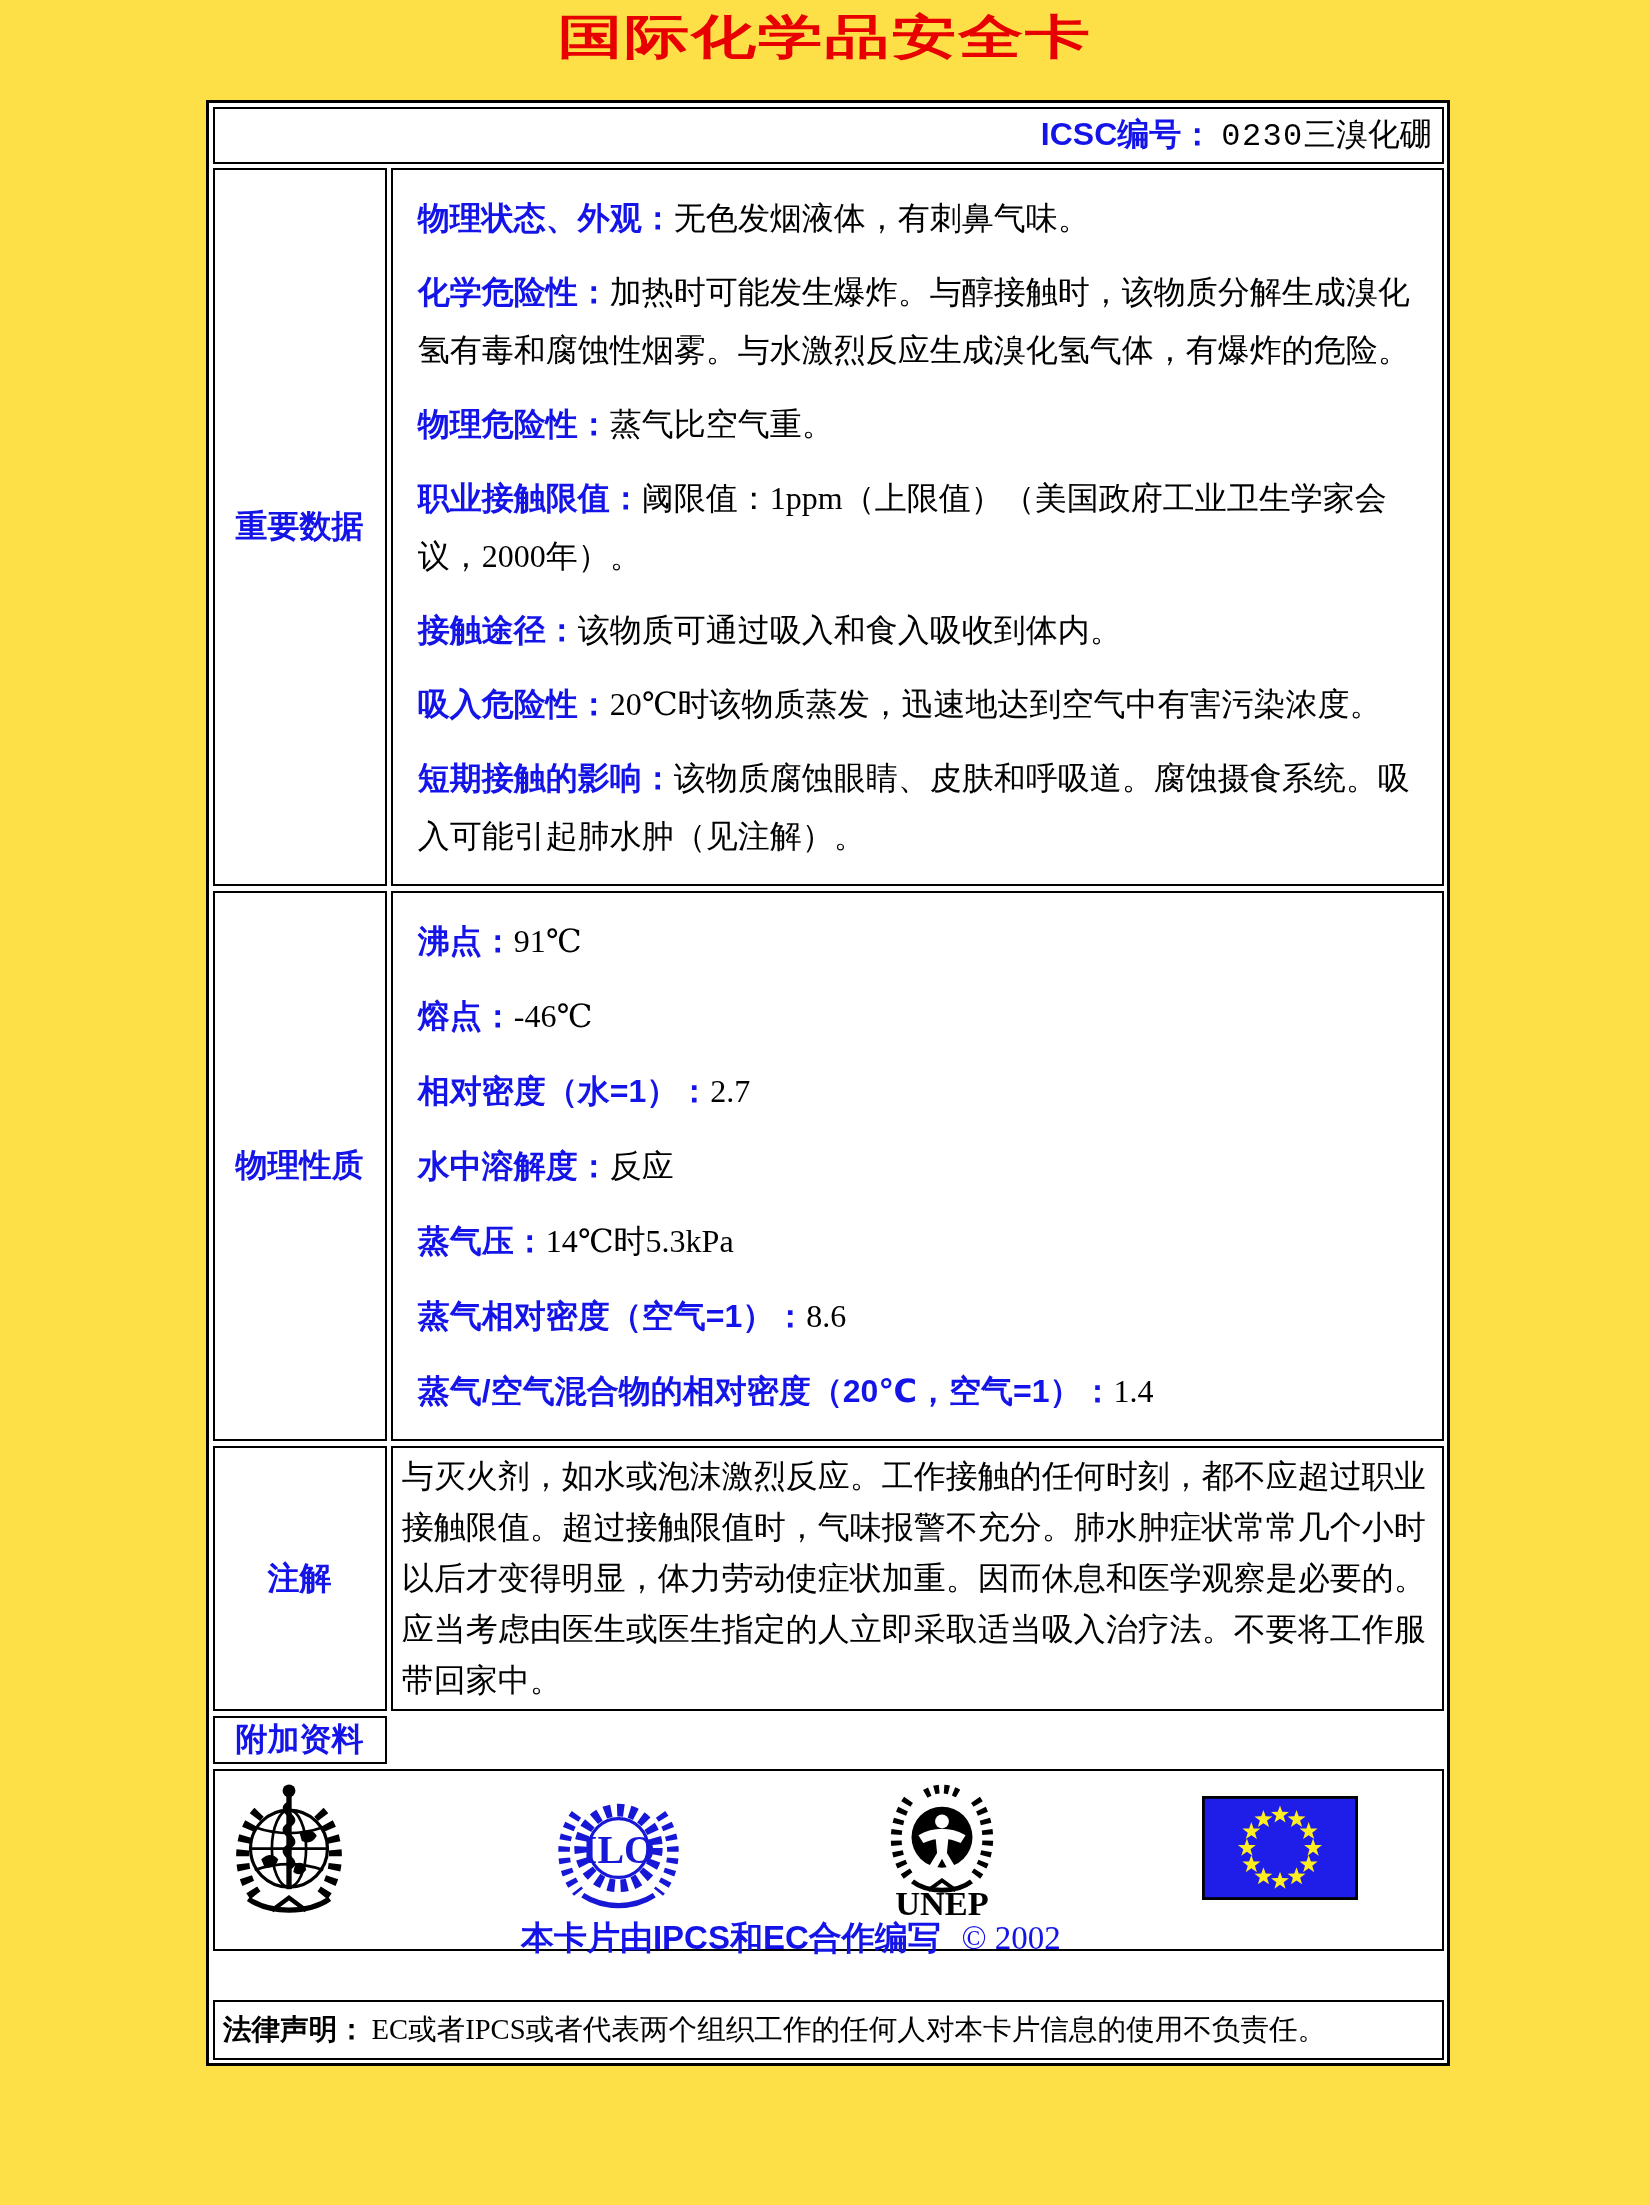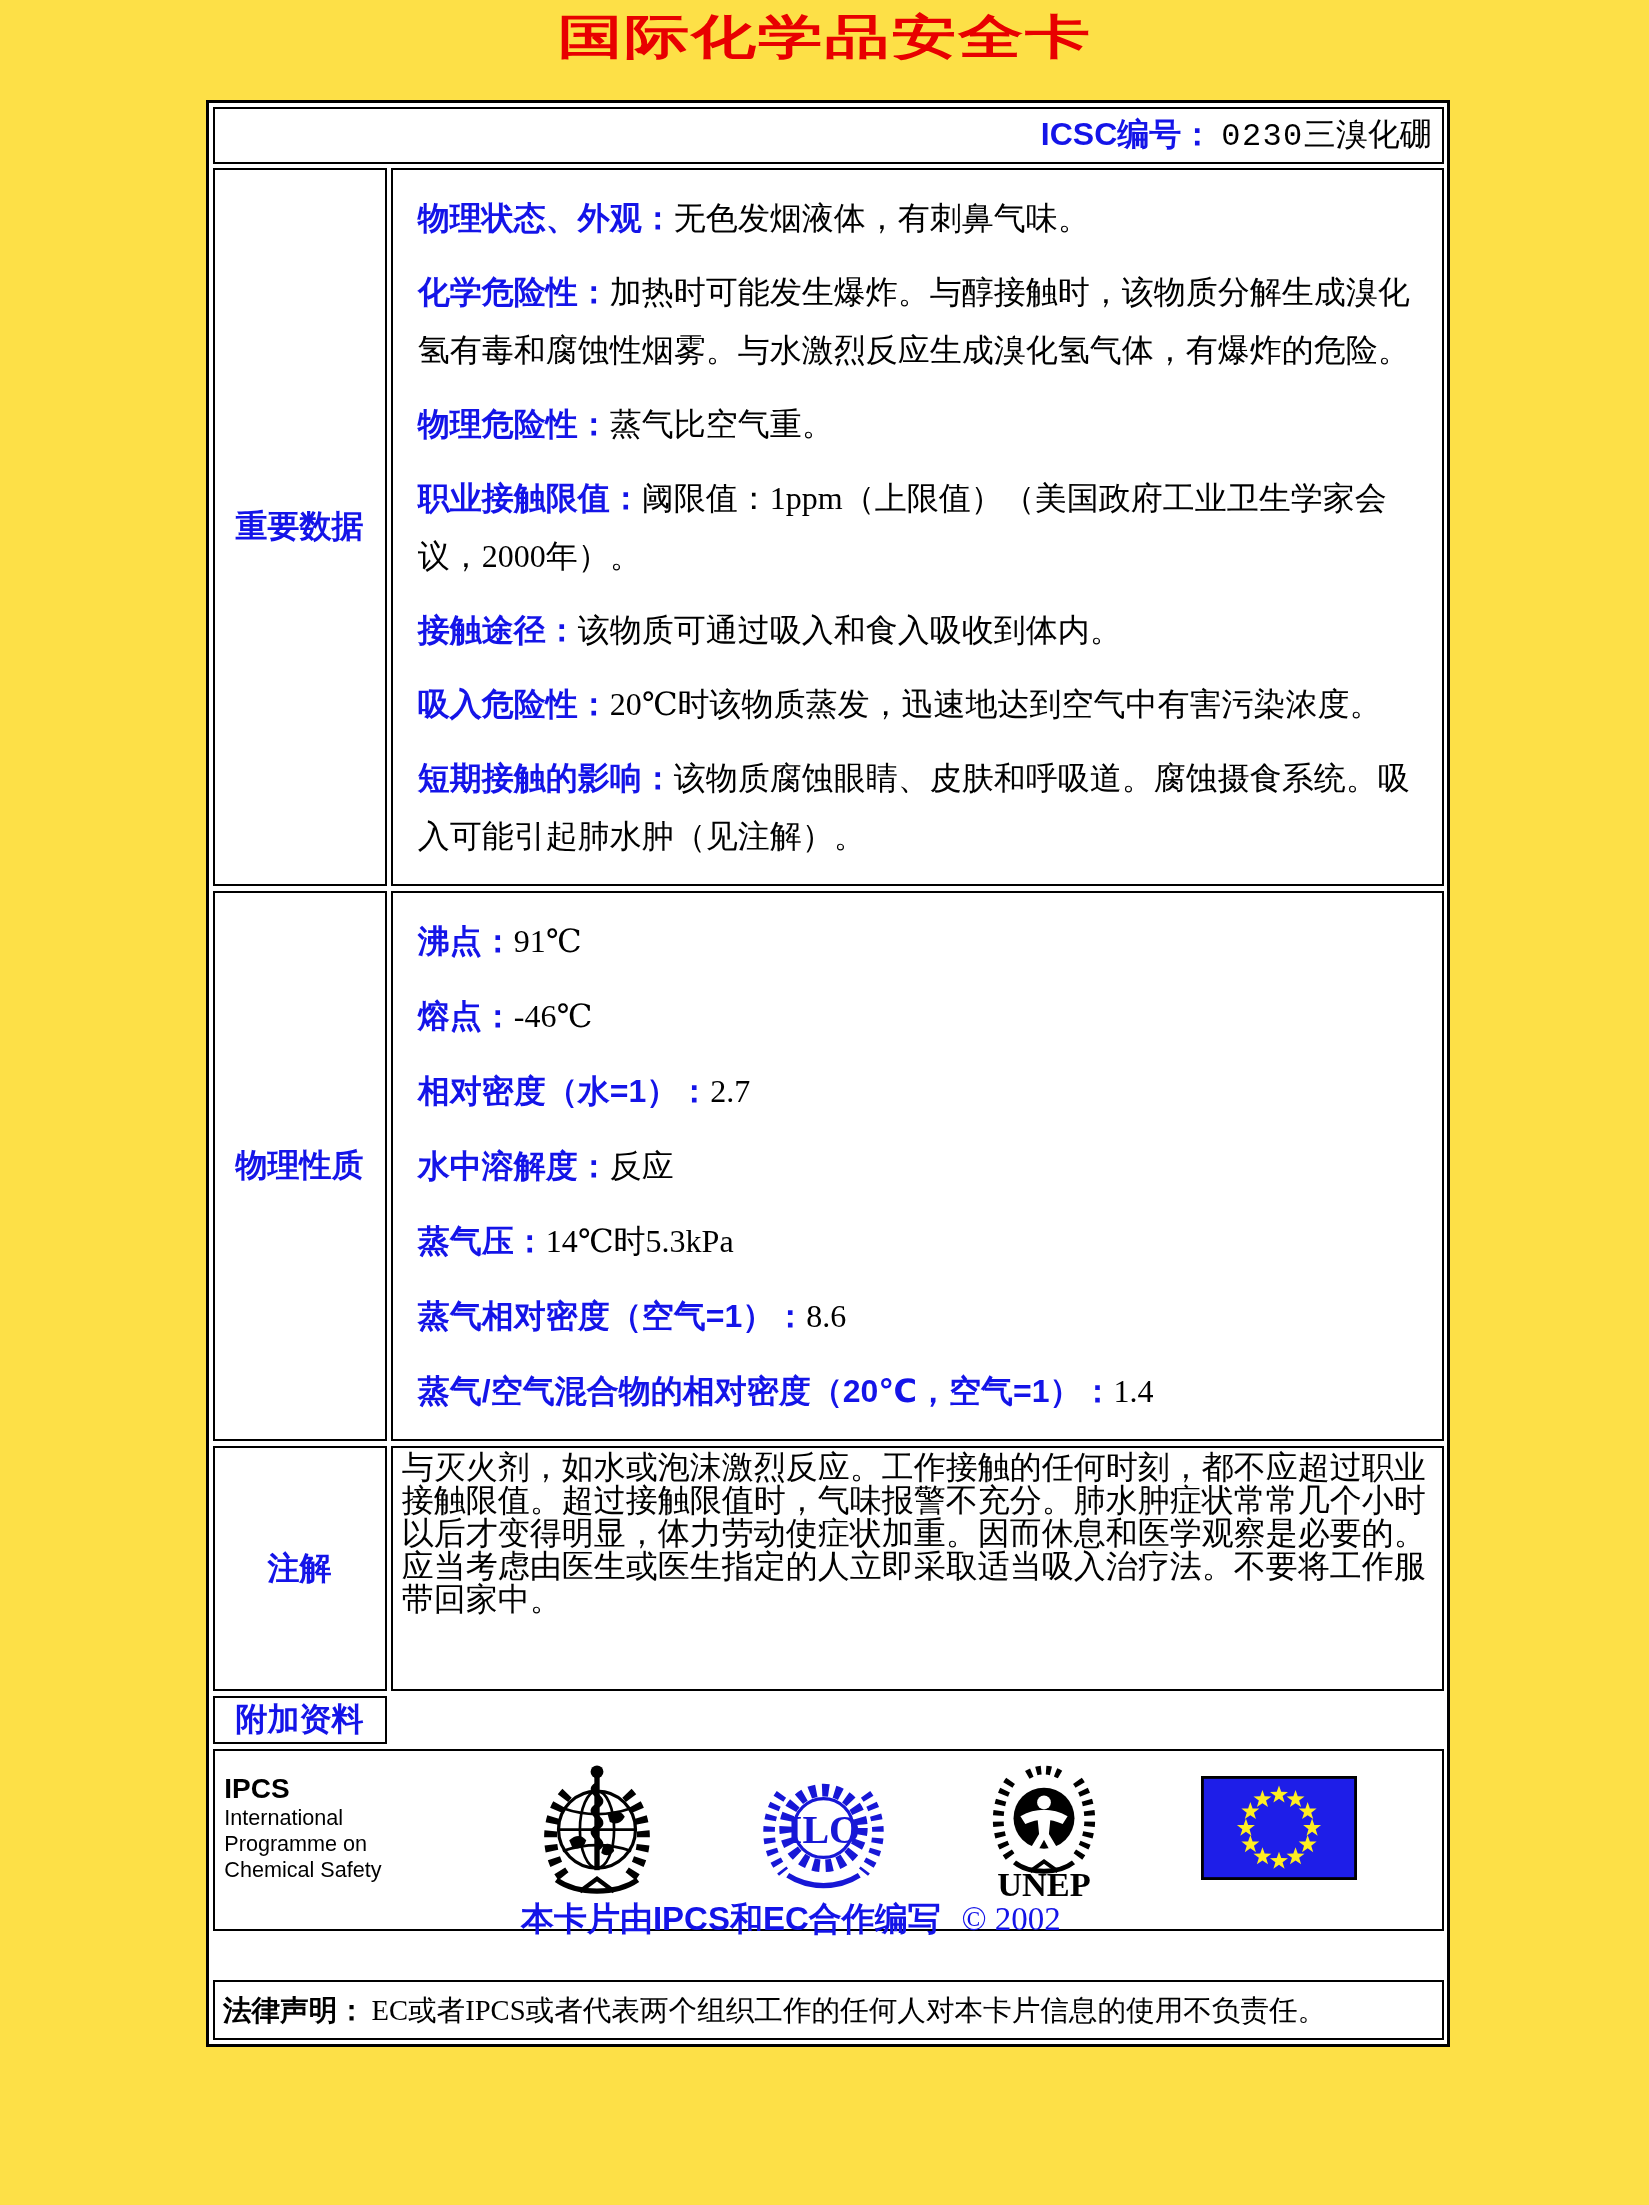--- a/index.html
+++ b/index.html
@@ -28,21 +28,21 @@
     flex:0 0 174px; width:174px; display:flex; align-items:center; justify-content:center;
     text-align:center; color:var(--blue,#1414e8);
     font-family:"Liberation Sans","DejaVu Sans",sans-serif; font-weight:bold; font-size:32px;
   }
   .content-cell { flex:1 1 auto; padding:2.8px 8.4px; font-size:32px; color:#000; }
   .content-cell p { margin:16px; }
   .f-label { color:var(--blue,#1414e8); font-family:"Liberation Sans","DejaVu Sans",sans-serif; font-weight:bold; }
   .f-value { color:#000; }
   .lh83 p { line-height:58px; }
   .lh84 p { line-height:59px; }
-  .lh73 { line-height:33px; }
+  .lh73 { line-height:51px; }
   .lh50 p { line-height:35px; }
   .minh-physical { min-height:444px; }
   .minh-env { min-height:130px; }
   .minh-notes { min-height:245px; }
   
   .header-cell {
     height:57px; display:flex; align-items:center; justify-content:flex-end;
     padding:0 9.8px; font-size:32px;
   }
   .hdr-num { font-family:"Liberation Mono","DejaVu Sans Mono",monospace; color:#000; letter-spacing:1.4px; }
@@ -117,26 +117,20 @@
     </div>
 
     <div class="row">
       <div class="cell label-cell">附加资料</div>
     </div>
 
     <div class="row">
       <div class="cell full logos-cell">
         <div class="logos-strip">
 
-          <div class="ipcs-block">
-            <div class="ipcs-acronym">IPCS</div>
-            <div class="ipcs-line">International</div>
-            <div class="ipcs-line">Programme on</div>
-            <div class="ipcs-line">Chemical Safety</div>
-          </div>
 
           <svg width="130" height="139" viewBox="0 0 120 130">
             <g stroke="#000" fill="none">
               <path d="M32,32 C13,52 11,88 29,110" stroke-width="12" stroke-dasharray="6 7"></path>
               <path d="M88,32 C107,52 109,88 91,110" stroke-width="12" stroke-dasharray="6 7"></path>
               <path d="M22,113 C42,127 78,127 98,113" stroke-width="5"></path>
               <path d="M44,124 L60,112 L76,124" stroke-width="4"></path>
               <circle cx="60" cy="66" r="36" stroke-width="3"></circle>
               <ellipse cx="60" cy="66" rx="16" ry="36" stroke-width="2.5"></ellipse>
               <line x1="24" y1="66" x2="96" y2="66" stroke-width="2.5"></line>

